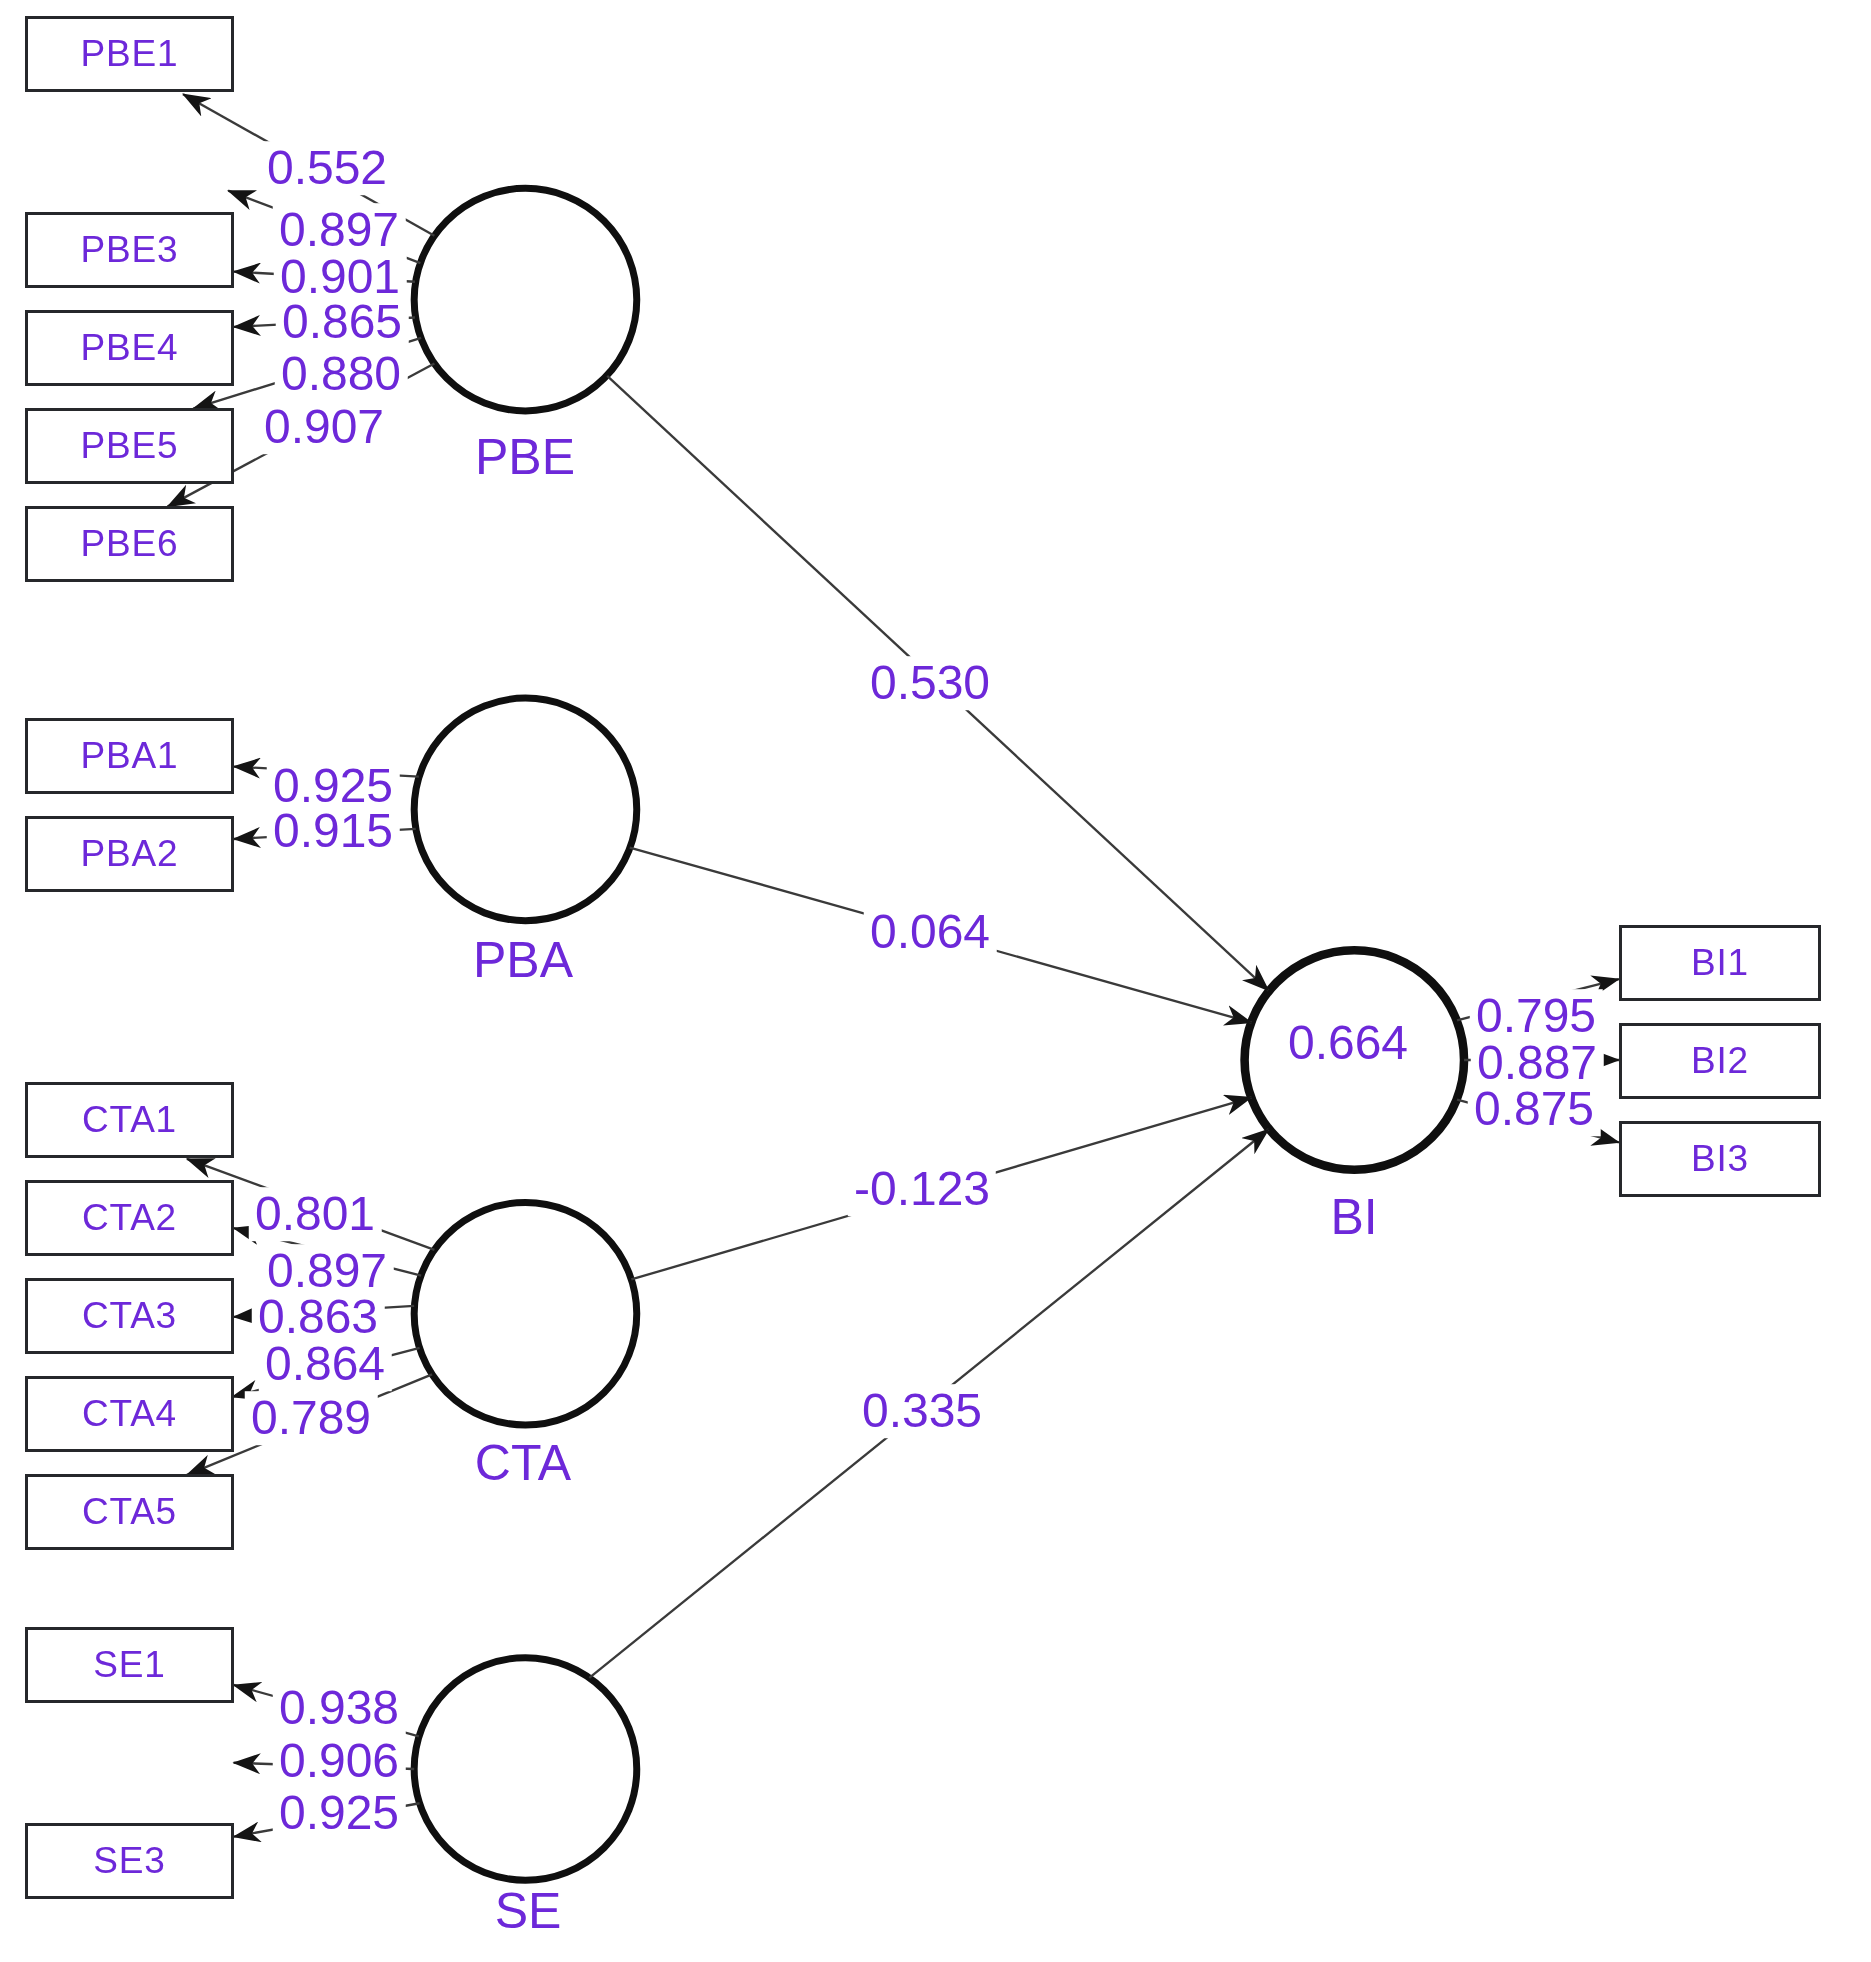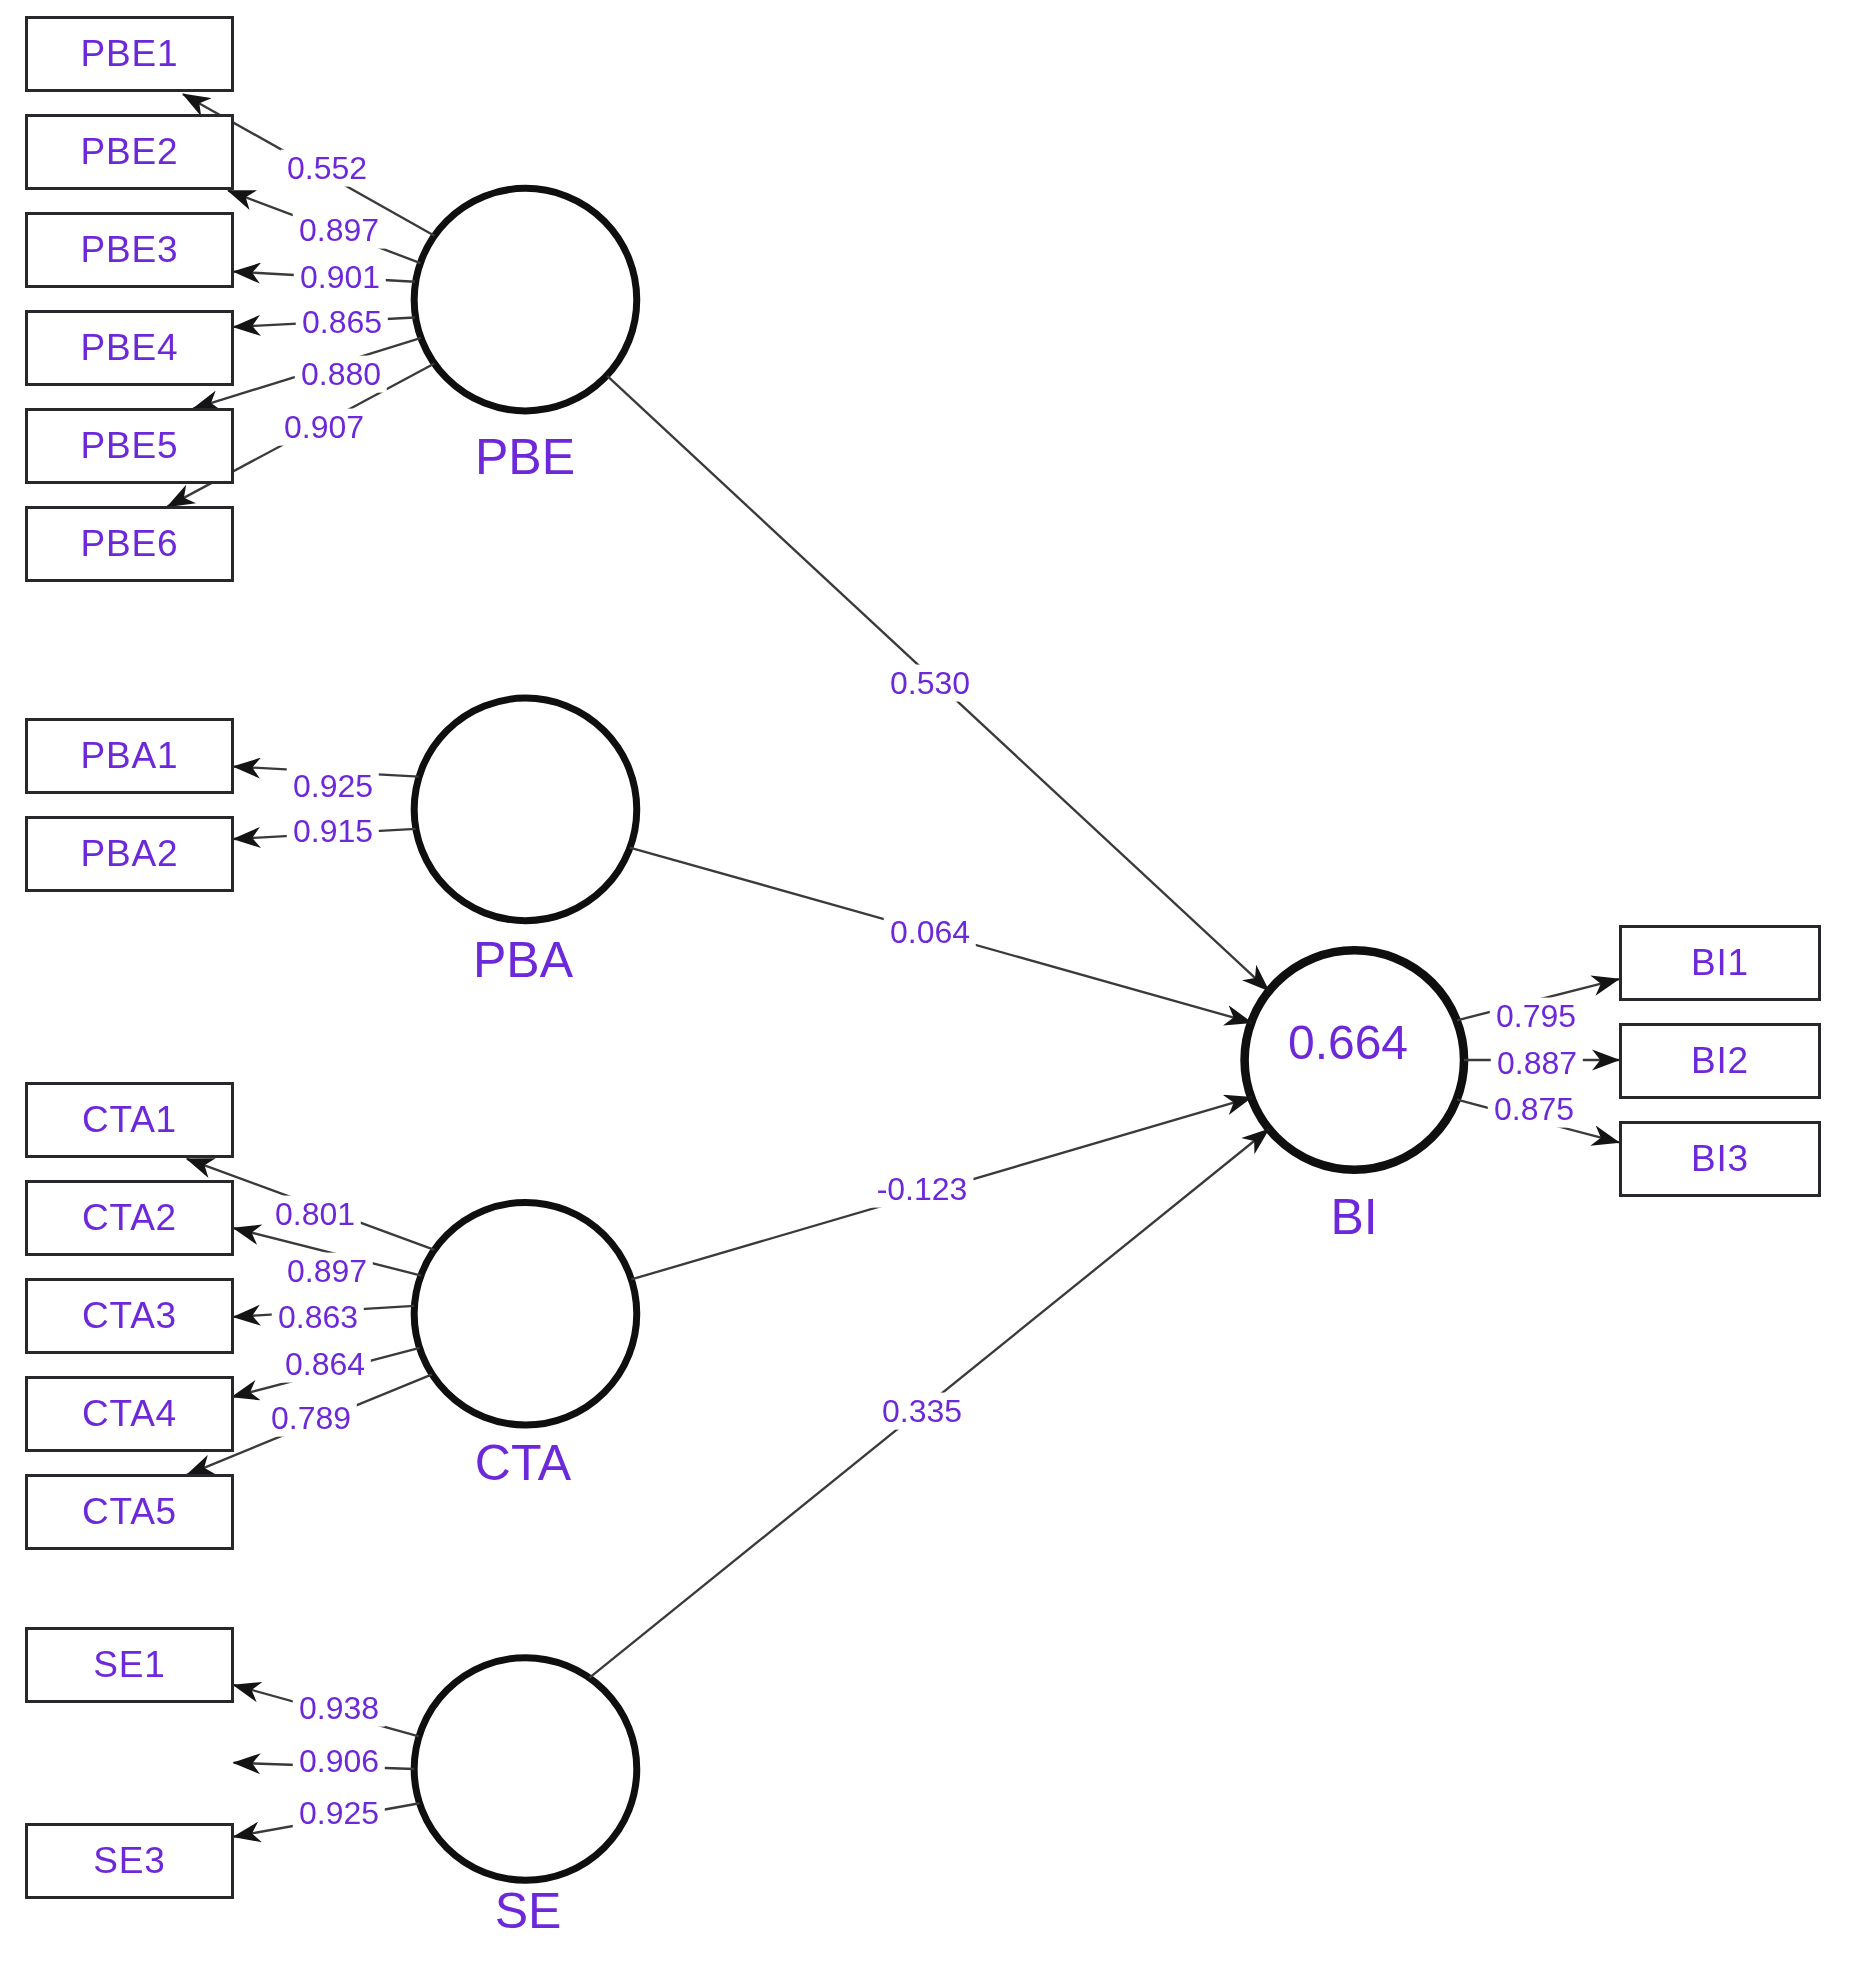--- a/index.html
+++ b/index.html
@@ -22,21 +22,21 @@
     font-size:37px;
     letter-spacing:0.8px;
     z-index:2;
   }
   .box.right{width:202px;}
   .num{
     position:absolute;
     transform:translate(-50%,-50%);
     background:#ffffff;
     padding:1.6px 6.2px;
-    font-size:32px;
+    font-size:48px;
     white-space:nowrap;
     z-index:3;
     line-height:1.05;
   }
   .clabel{
     position:absolute;
     transform:translate(-50%,-50%);
     font-size:50px;
     white-space:nowrap;
     z-index:3;
@@ -105,21 +105,20 @@
     </g>
 
     <g>
       <line class="conn" x1="1872" y1="1311" x2="2080" y2="1258" marker-end="url(#ah)"></line>
       <line class="conn" x1="1881" y1="1362" x2="2080" y2="1362" marker-end="url(#ah)"></line>
       <line class="conn" x1="1872" y1="1413" x2="2080" y2="1468" marker-end="url(#ah)"></line>
     </g>
   </svg>
 
   <div class="box" style="left:25px;top:15.6px">PBE1</div>
-  <div class="box" style="left:25px;top:114px">PBE2</div>
   <div class="box" style="left:25px;top:212px">PBE3</div>
   <div class="box" style="left:25px;top:310px">PBE4</div>
   <div class="box" style="left:25px;top:408px">PBE5</div>
   <div class="box" style="left:25px;top:506px">PBE6</div>
 
   <div class="box" style="left:25px;top:718px">PBA1</div>
   <div class="box" style="left:25px;top:816px">PBA2</div>
 
   <div class="box" style="left:25px;top:1082px">CTA1</div>
   <div class="box" style="left:25px;top:1180px">CTA2</div>

